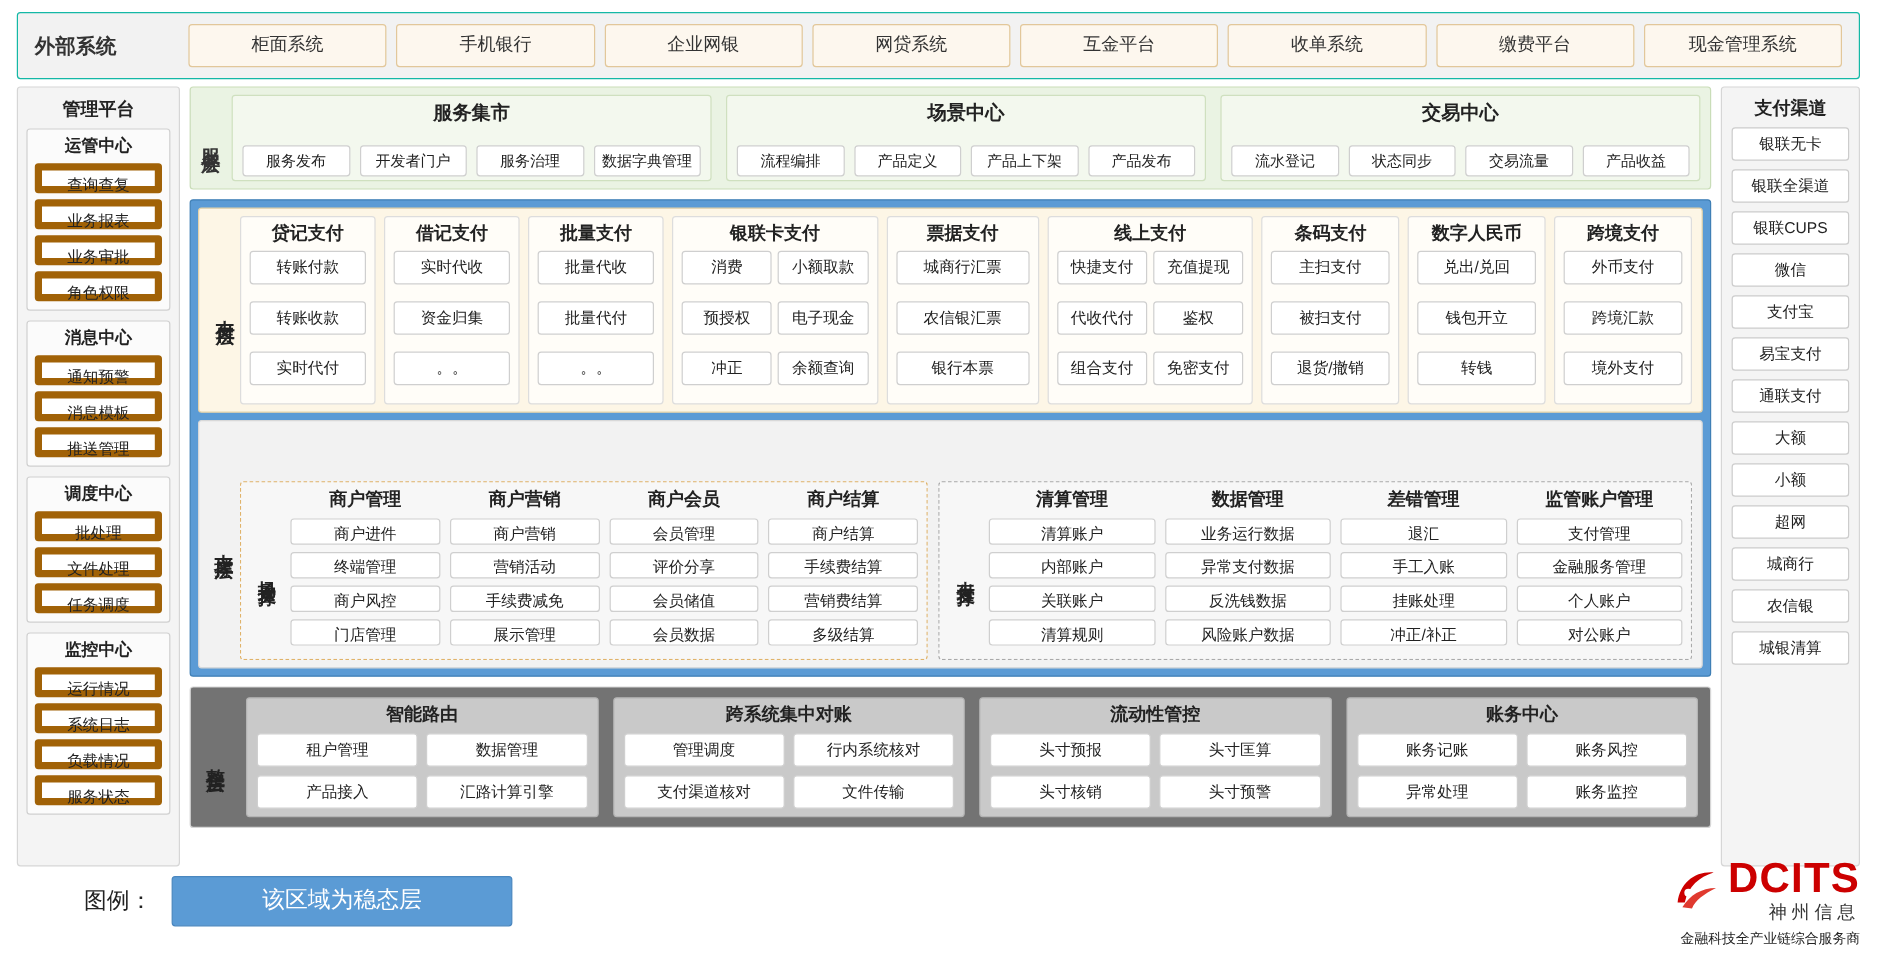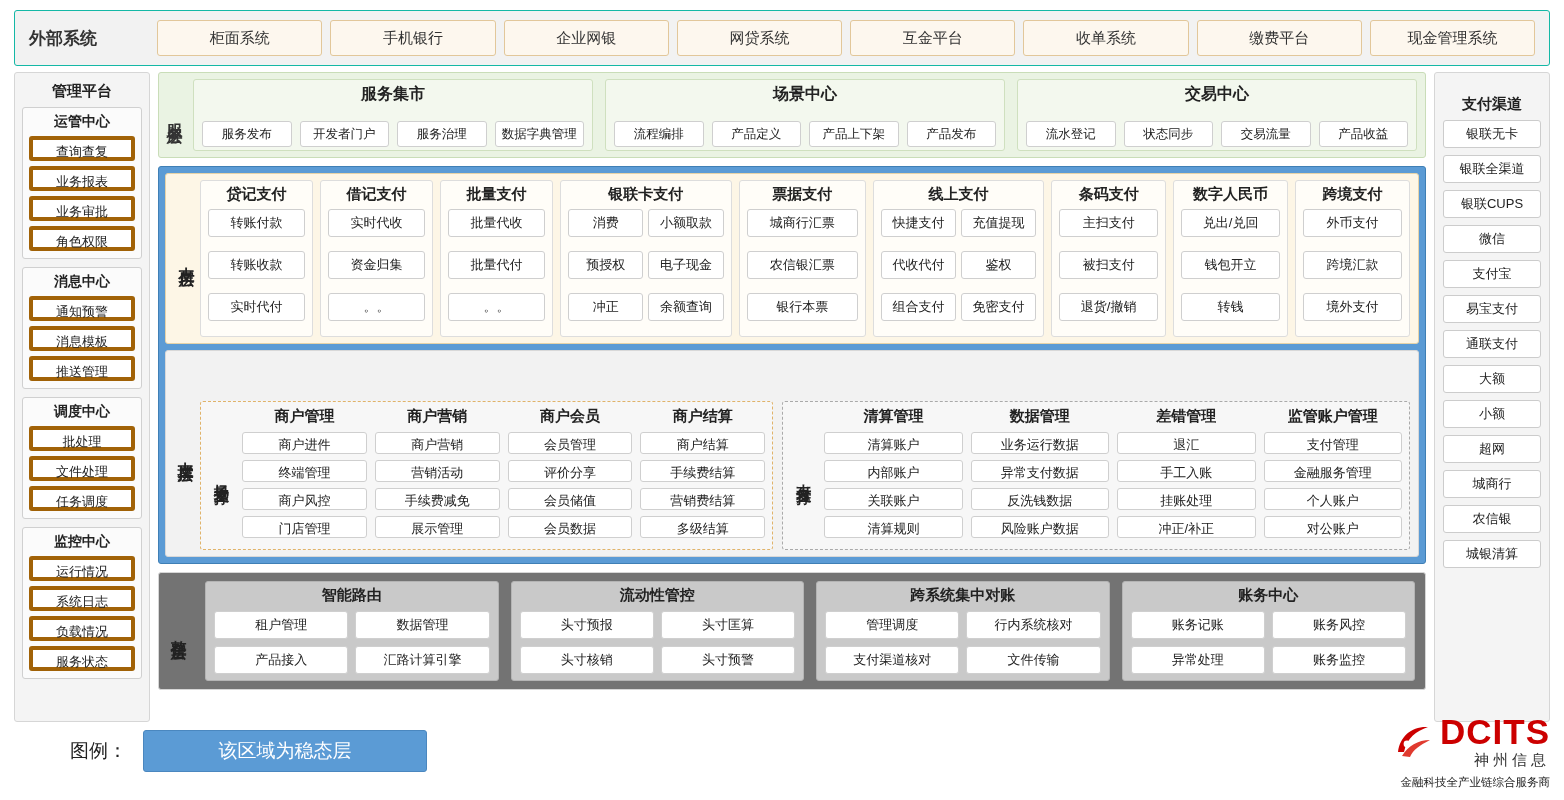--- a/index.html
+++ b/index.html
@@ -30,29 +30,29 @@
   .left-col {
     position: absolute; left: 14px; top: 72px; width: 136px; height: 650px;
     background: #f4f4f4; border: 1px solid #d6d6d6; border-radius: 3px;
     padding: 6px 7px;
   }
   .left-title { text-align: center; font-size: 15px; font-weight: bold; padding: 3px 0 6px; }
   .lgroup { border: 1px solid #d0d0d0; background: #fbfbfb; border-radius: 3px; margin-bottom: 8px; padding: 5px 6px 7px; }
   .lgroup-title { text-align: center; font-size: 14px; font-weight: bold; margin-bottom: 5px; }
   .lcell {
     height: 25px; line-height: 23px; text-align: center; font-size: 13px;
-    background: #fff; border: 4px solid #a16207; border-radius: 3px; margin-bottom: 5px;
+    background: #fff; border: 6px solid #a16207; border-radius: 3px; margin-bottom: 5px;
   }
   .lcell:last-child { margin-bottom: 0; }
 
   
   .right-col {
     position: absolute; left: 1434px; top: 72px; width: 116px; height: 650px;
     background: #f4f4f4; border: 1px solid #d6d6d6; border-radius: 3px;
-    padding: 20px 8px;
+    padding: 6px 8px;
   }
   .right-title { text-align: center; font-size: 15px; font-weight: bold; padding: 2px 0 6px; }
   .rcell {
     height: 28px; line-height: 26px; text-align: center; font-size: 13px;
     background: #fff; border: 1px solid #ccc; border-radius: 3px; margin-bottom: 7px;
   }
 
   
   .center { position: absolute; left: 158px; top: 72px; width: 1268px; height: 650px; }
 
@@ -447,36 +447,36 @@
         <div class="int-group-title">智能路由</div>
         <div class="int-cells">
           <div class="int-cell">租户管理</div>
           <div class="int-cell">数据管理</div>
           <div class="int-cell">产品接入</div>
           <div class="int-cell">汇路计算引擎</div>
         </div>
       </div>
 
       <div class="int-group">
+        <div class="int-group-title">跨系统集中对账</div>
+        <div class="int-cells">
+          <div class="int-cell">管理调度</div>
+          <div class="int-cell">行内系统核对</div>
+          <div class="int-cell">支付渠道核对</div>
+          <div class="int-cell">文件传输</div>
+        </div>
+      </div>
+
+      <div class="int-group">
         <div class="int-group-title">流动性管控</div>
         <div class="int-cells">
           <div class="int-cell">头寸预报</div>
           <div class="int-cell">头寸匡算</div>
           <div class="int-cell">头寸核销</div>
           <div class="int-cell">头寸预警</div>
-        </div>
-      </div>
-
-      <div class="int-group">
-        <div class="int-group-title">跨系统集中对账</div>
-        <div class="int-cells">
-          <div class="int-cell">管理调度</div>
-          <div class="int-cell">行内系统核对</div>
-          <div class="int-cell">支付渠道核对</div>
-          <div class="int-cell">文件传输</div>
         </div>
       </div>
 
       <div class="int-group">
         <div class="int-group-title">账务中心</div>
         <div class="int-cells">
           <div class="int-cell">账务记账</div>
           <div class="int-cell">账务风控</div>
           <div class="int-cell">异常处理</div>
           <div class="int-cell">账务监控</div>

